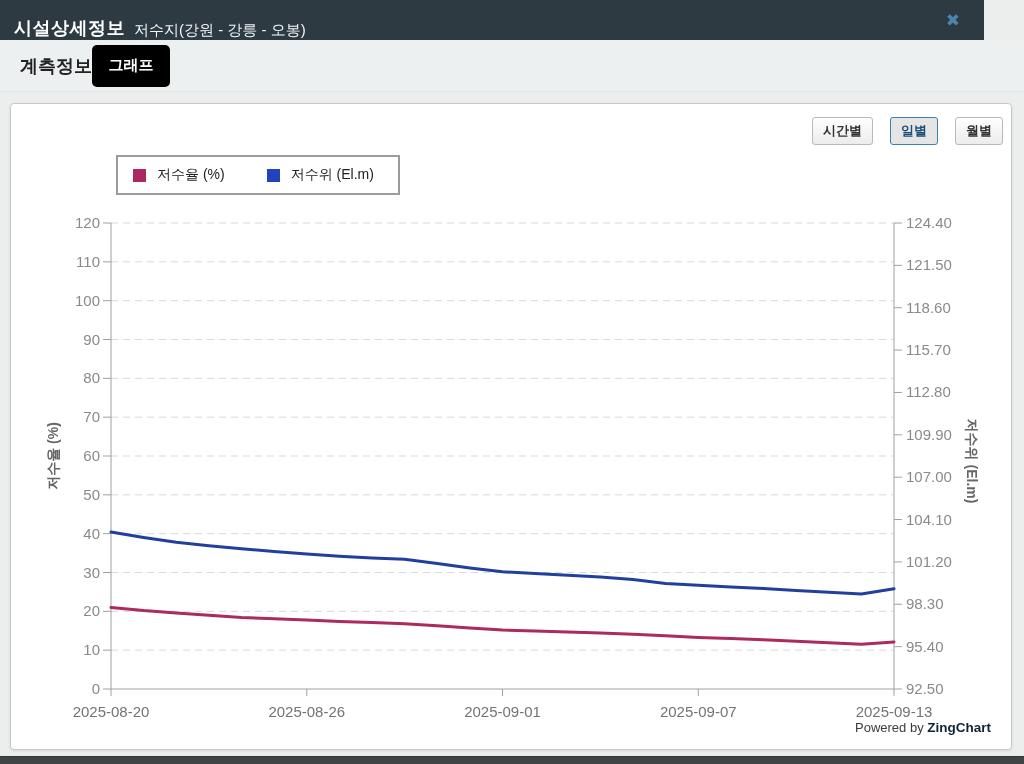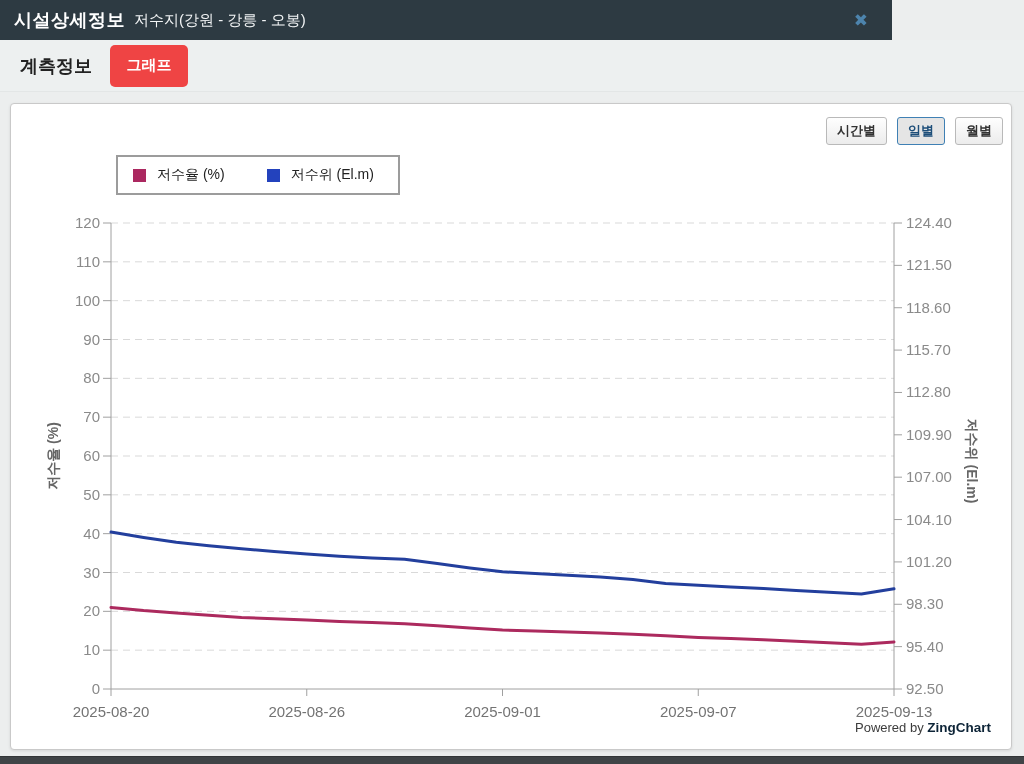--- a/index.html
+++ b/index.html
@@ -4,52 +4,52 @@
 <style>
   * { margin:0; padding:0; box-sizing:border-box; }
   html,body { width:1024px; height:764px; overflow:hidden; }
   body {
     font-family:"Liberation Sans","DejaVu Sans",sans-serif;
     background:#eceeee;
     position:relative;
   }
   
   .hdr {
-    position:absolute; left:0; top:0; width:892px; height:40px;
-    background:#2d3a42; display:flex; align-items:center; padding-left:14px;
+    position:absolute; left:0; top:0; width:984px; height:40px;
+    background:#2d3a42; display:flex; align-items:flex-end; padding-left:14px;
   }
   .hdr-title { color:#fff; font-size:18px; font-weight:bold; letter-spacing:.5px; }
   .hdr-sub   { color:#f2f4f5; font-size:15px; margin-left:9px; }
   .hdr-close {
     position:absolute; right:24px; top:50%; transform:translateY(-50%);
     color:#4d84ad; font-size:17px; font-weight:bold; cursor:pointer; line-height:1;
   }
   
   .tabbar {
     position:absolute; left:0; top:40px; width:1024px; height:52px;
     background:#edf0f0; display:flex; align-items:center;
     border-bottom:1px solid #e3e6e6;
   }
   .tab-plain {
     margin-left:20px; font-size:18px; font-weight:bold; color:#222;
     padding:10px 0; cursor:pointer;
   }
   .tab-active {
-    margin-left:18px; width:78px; height:42px; background:#ef4444;
+    width:78px; height:42px; background:#000000;
     border-radius:5px; color:#fff; font-size:15px; font-weight:bold;
     display:flex; align-items:center; justify-content:center; cursor:pointer;
   }
   
   .panel {
     position:absolute; left:10px; top:103px; width:1002px; height:647px;
     background:#fff; border:1px solid #c9c9c9; border-radius:4px;
     box-shadow:0 1px 3px rgba(0,0,0,.10);
   }
   
-  .period-group { position:absolute; top:13px; right:8px; display:flex; gap:10px; }
+  .period-group { position:absolute; top:13px; right:8px; display:flex; gap:17px; }
   .pbtn {
     font-family:inherit; font-size:13px; font-weight:bold; color:#333;
     background:linear-gradient(#fefefe,#ececec);
     border:1px solid #b9b9b9; border-radius:3px;
     padding:5px 10px; cursor:pointer; line-height:1.2;
   }
   .pbtn.active {
     background:#e5e5e5; border-color:#3f80b4; color:#1d4e79;
   }
   

